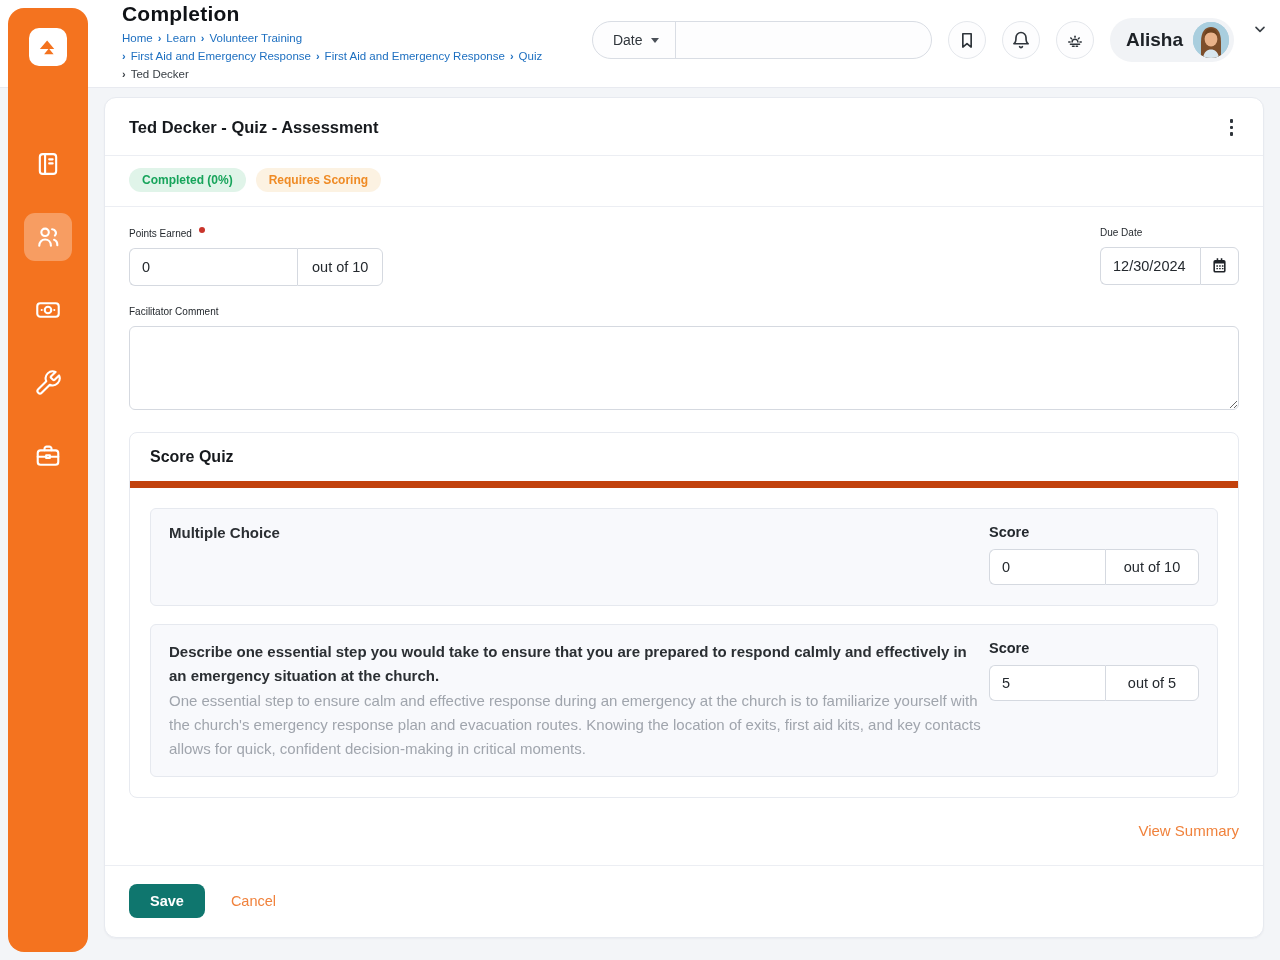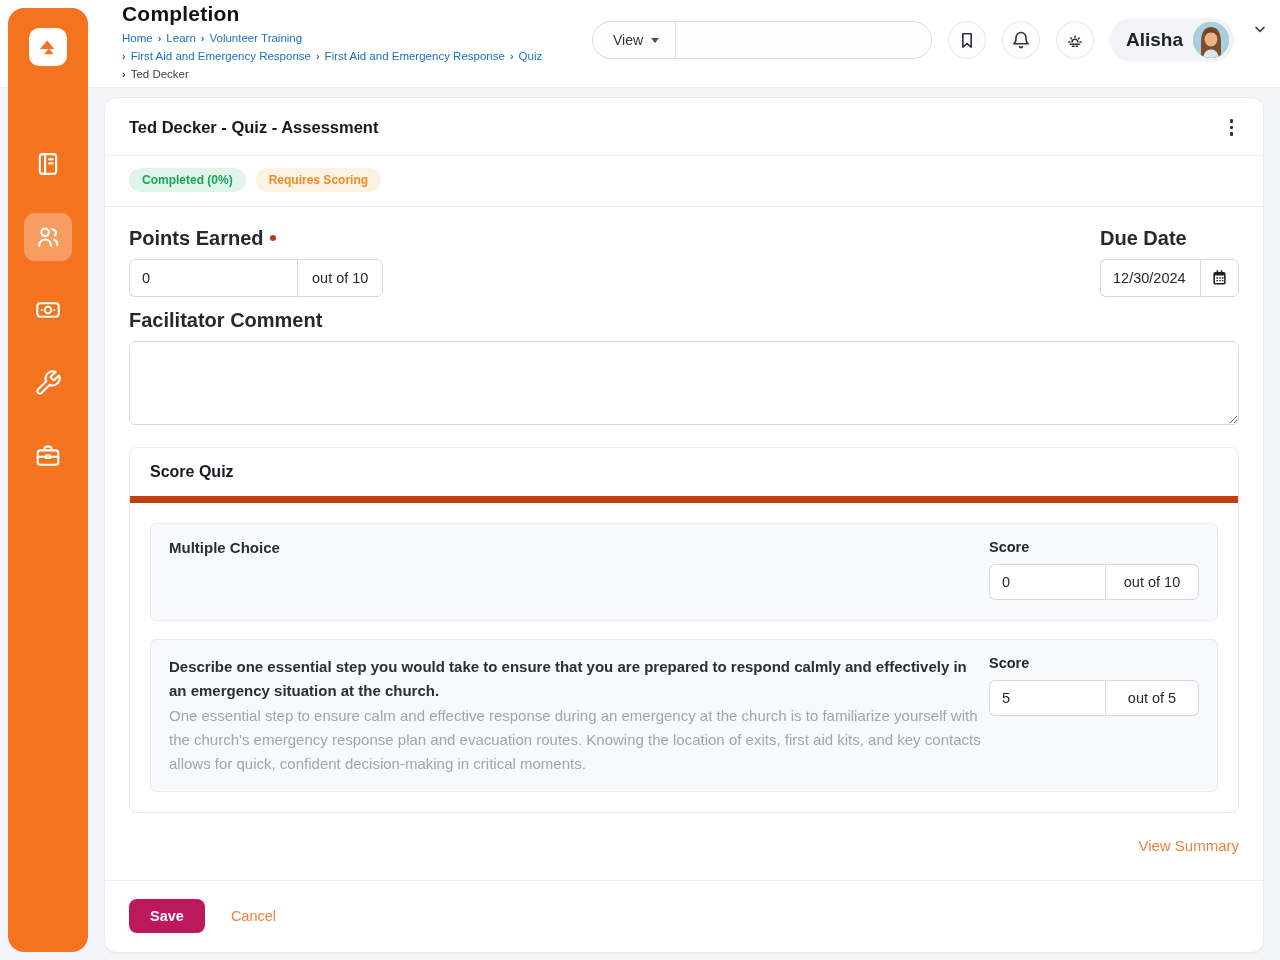--- a/index.html
+++ b/index.html
@@ -88,40 +88,40 @@
   .kebab { display:flex; flex-direction:column; gap:3px; padding:4px 8px; cursor:pointer; }
   .kebab i { width:3.5px; height:3.5px; background:#2f353b; border-radius:1px; display:block; }
 
   .badge-row { padding:12px 24px 14px 24px; border-bottom:1px solid #eceef3; display:flex; gap:10px; }
   .badge { font-size:12px; font-weight:600; padding:5px 13px; border-radius:12px; }
   .badge.success { color:#17a45b; background:#e0f4e9; }
   .badge.warning { color:#ef8b25; background:#fcf2e2; }
 
   .panel-body { padding:20px 24px 0 24px; }
 
-  .field-label { font-size:20px; font-weight:700; color:#24292e; margin-bottom:9px; }
+  .field-label { font-size:10px; font-weight:400; color:#24292e; margin-bottom:9px; }
   .req-dot { display:inline-block; width:6px; height:6px; background:#c9352b; border-radius:50%; margin-left:7px; vertical-align:4px; }
 
   .row-top { display:flex; justify-content:space-between; }
 
   .input-group { display:flex; align-items:stretch; }
   .input-group input {
     border:1px solid #d5d9e0; border-right:none; border-radius:6px 0 0 6px;
     height:38px; padding:0 12px; font-size:14.5px; color:#24292e; outline:none;
     font-family:"Liberation Sans",sans-serif; background:#fff;
   }
   .input-addon {
     border:1px solid #d5d9e0; border-radius:0 6px 6px 0; background:#fff;
     display:flex; align-items:center; justify-content:center;
     font-size:14.5px; color:#24292e; padding:0 14px; height:38px;
   }
   .pts-input { width:168px; }
   .date-input { width:100px; }
 
-  .comment-block { margin-top:12px; }
+  .comment-block { margin-top:20px; }
   .comment-textarea {
     width:100%; height:84px; border:1px solid #d5d9e0; border-radius:6px;
     resize:vertical; outline:none; font-family:"Liberation Sans",sans-serif; font-size:14px; padding:8px 10px;
   }
 
   .score-card { margin-top:18px; border:1px solid #e7eaf0; border-radius:8px; }
   .score-card-header { padding:15px 20px; border-bottom:7px solid #c2410c; font-size:16px; font-weight:600; color:#16191d; }
   .score-card-body { padding:20px; display:flex; flex-direction:column; gap:18px; }
 
   .q-panel {
@@ -138,21 +138,21 @@
   .score-input { width:116px; }
   .score-addon { flex:1; }
   .q-score .input-group input { height:36px; }
   .q-score .input-addon { height:36px; }
 
   .summary-row { display:flex; justify-content:flex-end; padding:24px 0 26px 0; }
   .link-orange { color:#f0823c; font-size:15px; text-decoration:none; cursor:pointer; }
 
   .panel-footer { border-top:1px solid #eceef3; padding:18px 24px 19px 24px; display:flex; align-items:center; gap:26px; }
   .btn-save {
-    background:#be185d; color:#ffffff; border:none; border-radius:8px;
+    background:#0f766e; color:#ffffff; border:none; border-radius:8px;
     font-size:14.5px; font-weight:600; padding:9px 21px; cursor:pointer;
     font-family:"Liberation Sans",sans-serif;
   }
   .cancel-link { color:#f0823c; font-size:14.5px; text-decoration:none; cursor:pointer; }
 </style>
 </head>
 <body>
 
 <div class="top-header">
   <div class="hdr-left">
@@ -166,21 +166,21 @@
       </div>
       <div>
         <span class="bc-sep dark" style="margin-left:0">›</span><span class="bc-current">Ted Decker</span>
       </div>
     </div>
   </div>
 
   <div class="hdr-right">
     <div class="search-pill">
       <div class="search-cat">
-        <span>View</span>
+        <span>Date</span>
         <span class="search-caret"></span>
       </div>
       <input class="search-input" type="text" value="" style="">
     </div>
 
     <div class="icon-btn">
       <svg width="20" height="20" viewBox="0 0 24 24" fill="none" stroke-width="2" stroke-linecap="round" stroke-linejoin="round">
           <path d="M7 4.5h10v16l-5-4.2-5 4.2z"></path>
         </svg>
     </div>

